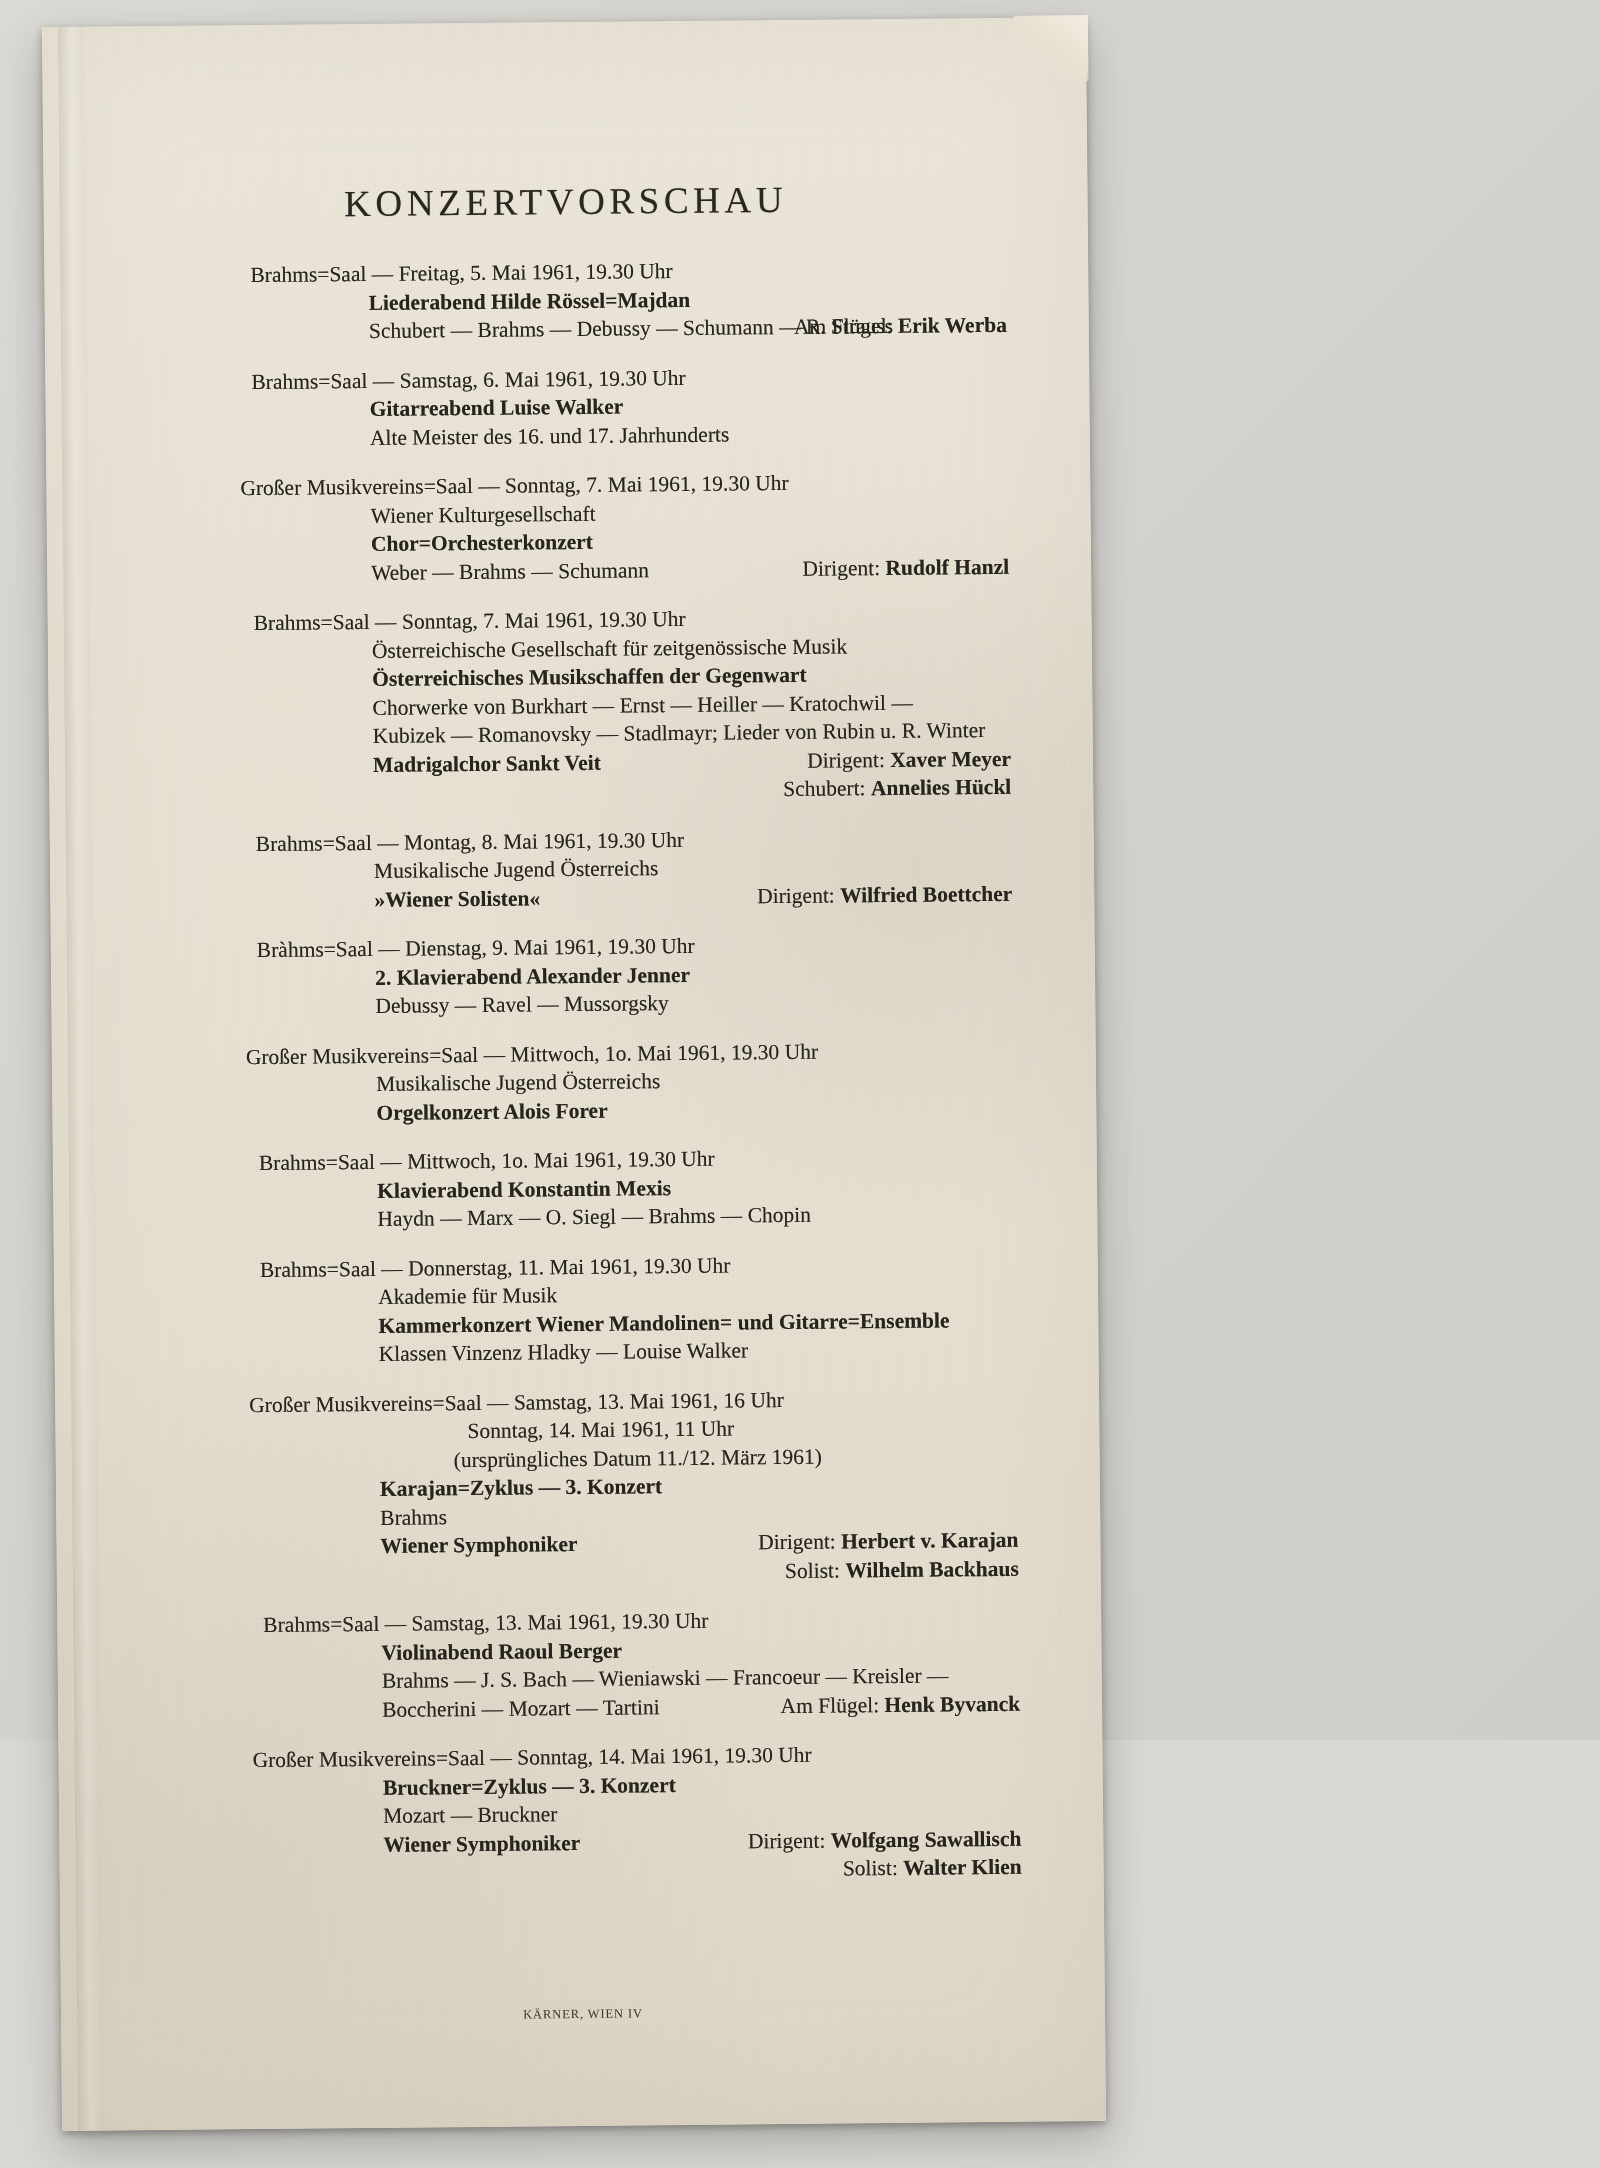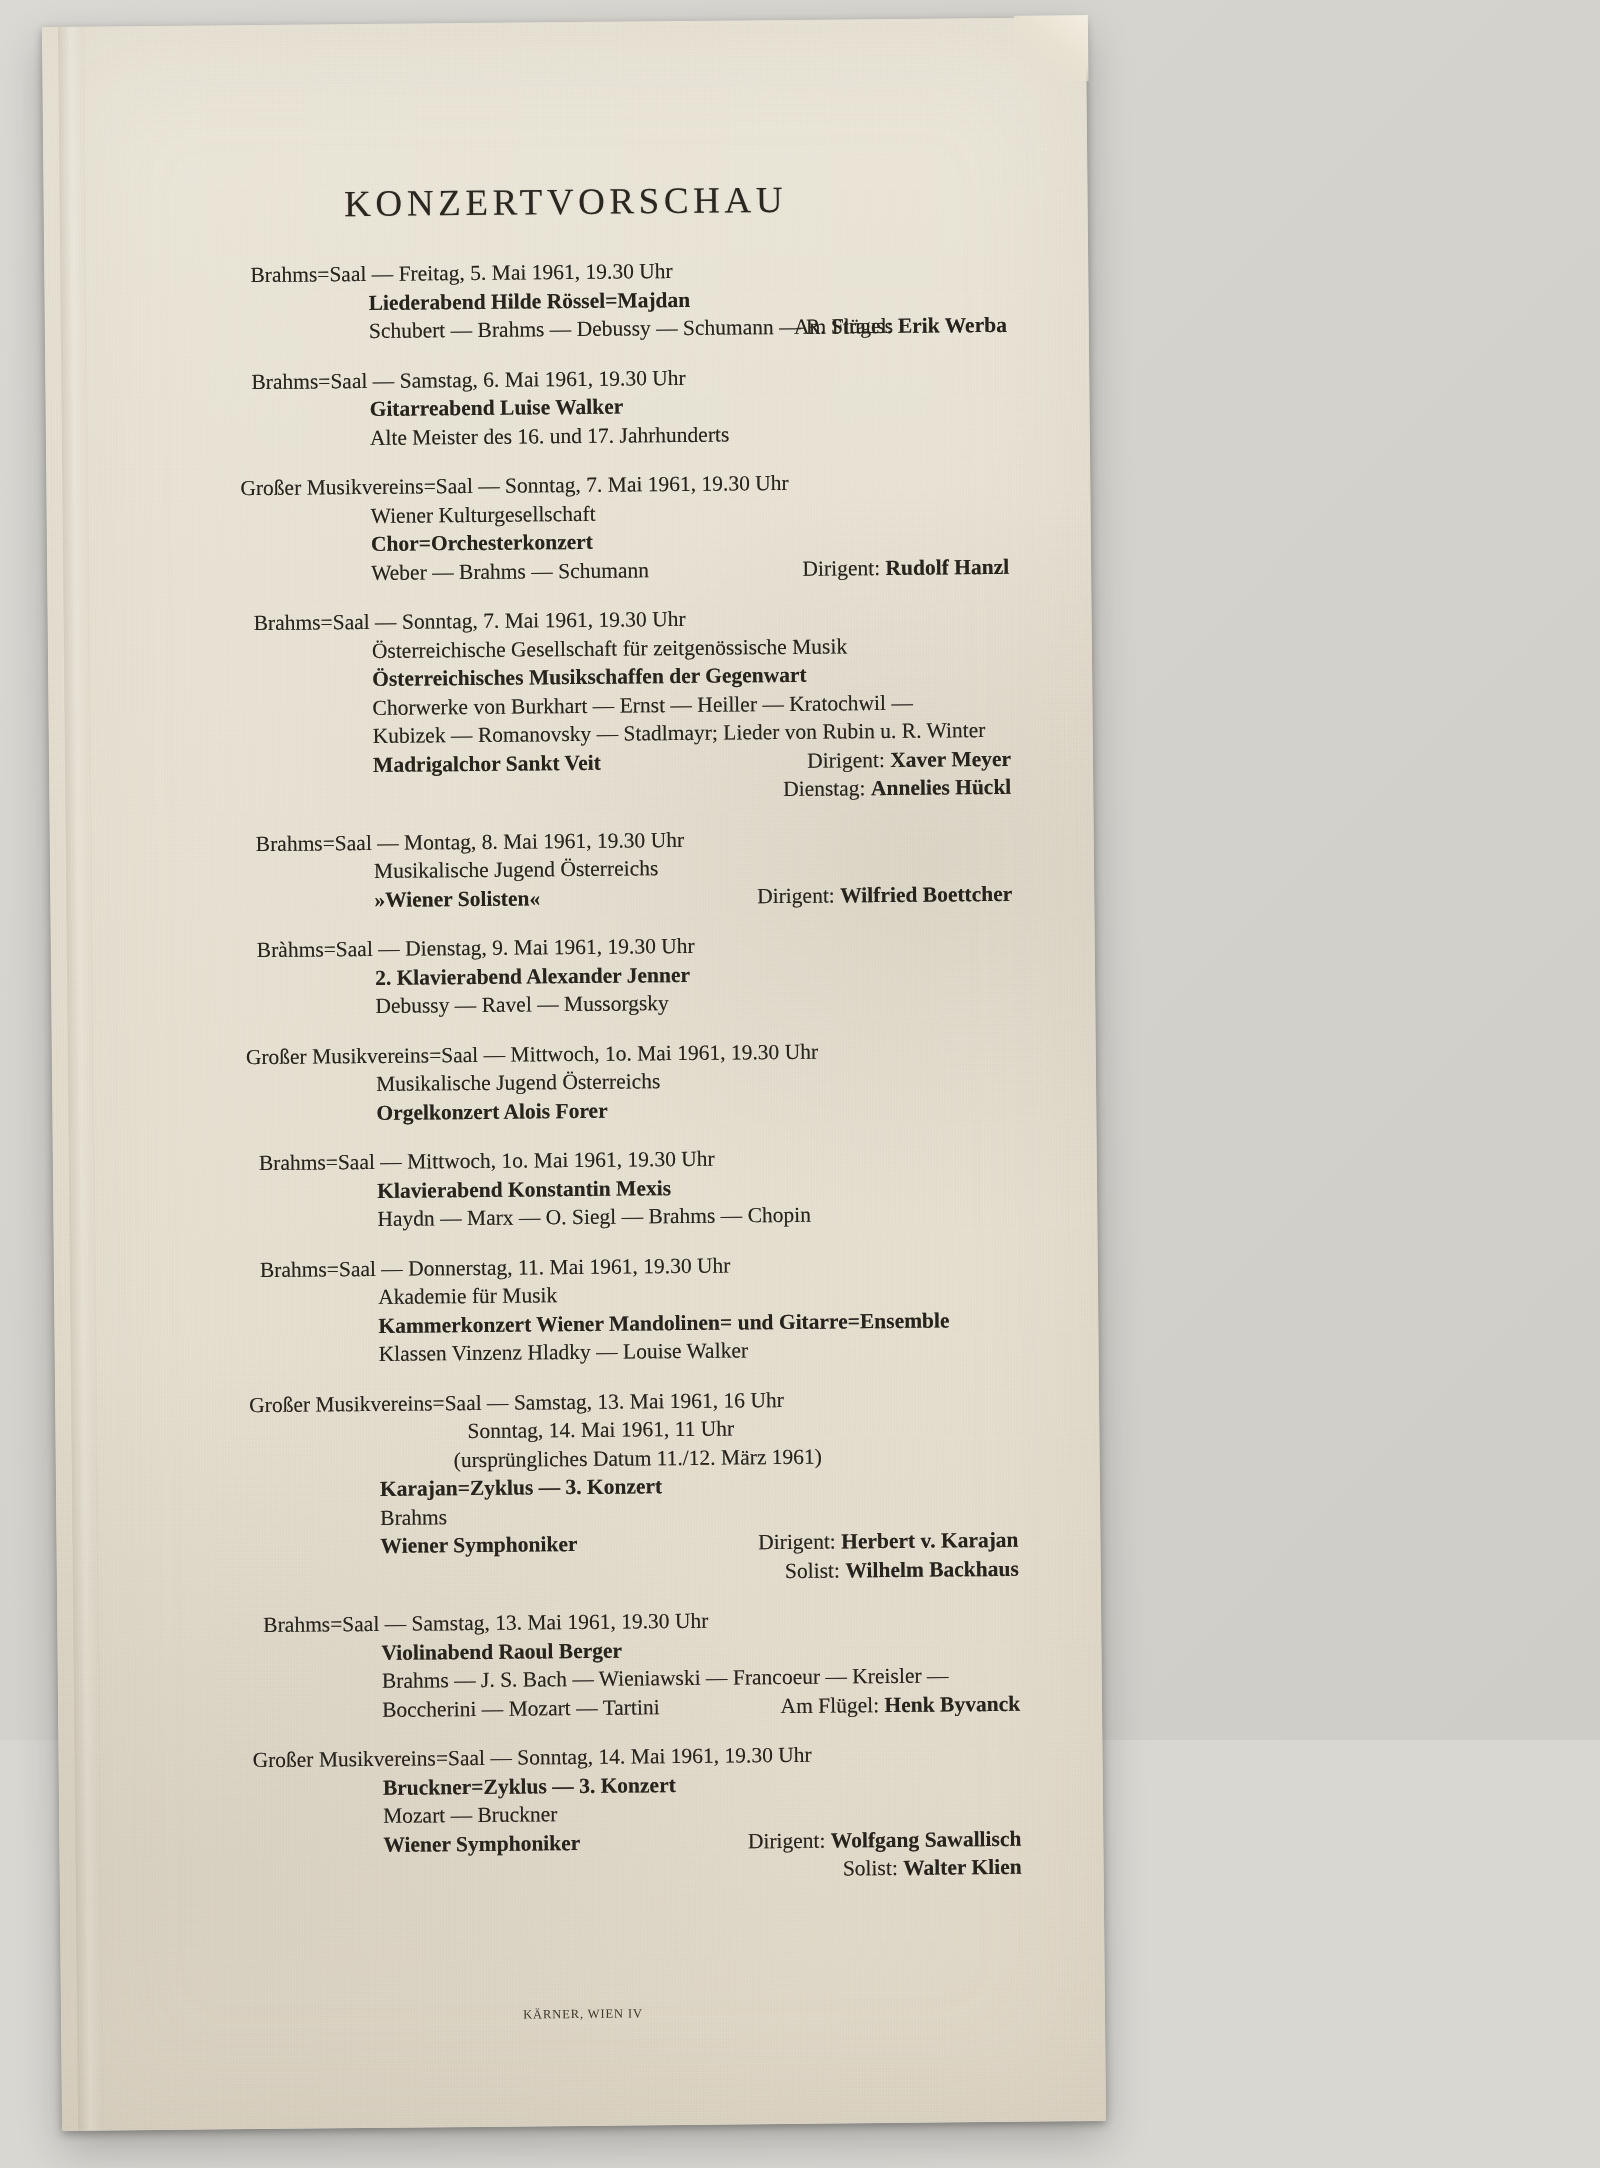--- a/index.html
+++ b/index.html
@@ -180,21 +180,21 @@
             <div class="line body bold">Chor=Orchesterkonzert</div>
             <div class="line body">Weber — Brahms — Schumann<span class="credit"><span class="lbl">Dirigent: </span><span>Rudolf Hanzl</span></span></div>
           </div>
           <div class="entry">
             <div class="line head">Brahms=Saal — Sonntag, 7. Mai 1961, 19.30 Uhr</div>
             <div class="line body">Österreichische Gesellschaft für zeitgenössische Musik</div>
             <div class="line body bold">Österreichisches Musikschaffen der Gegenwart</div>
             <div class="line body">Chorwerke von Burkhart — Ernst — Heiller — Kratochwil —</div>
             <div class="line body">Kubizek — Romanovsky — Stadlmayr; Lieder von Rubin u. R. Winter</div>
             <div class="line body bold">Madrigalchor Sankt Veit<span class="credit"><span class="lbl">Dirigent: </span><span>Xaver Meyer</span></span></div>
-            <div class="line body">&nbsp;<span class="credit"><span class="lbl">Dienstag: </span><span>Annelies Hückl</span></span></div>
+            <div class="line body">&nbsp;<span class="credit"><span class="lbl">Schubert: </span><span>Annelies Hückl</span></span></div>
           </div>
           <div class="entry">
             <div class="line head">Brahms=Saal — Montag, 8. Mai 1961, 19.30 Uhr</div>
             <div class="line body">Musikalische Jugend Österreichs</div>
             <div class="line body bold">»Wiener Solisten«<span class="credit"><span class="lbl">Dirigent: </span><span>Wilfried Boettcher</span></span></div>
           </div>
           <div class="entry">
             <div class="line head">Bràhms=Saal — Dienstag, 9. Mai 1961, 19.30 Uhr</div>
             <div class="line body bold">2. Klavierabend Alexander Jenner</div>
             <div class="line body">Debussy — Ravel — Mussorgsky</div>

